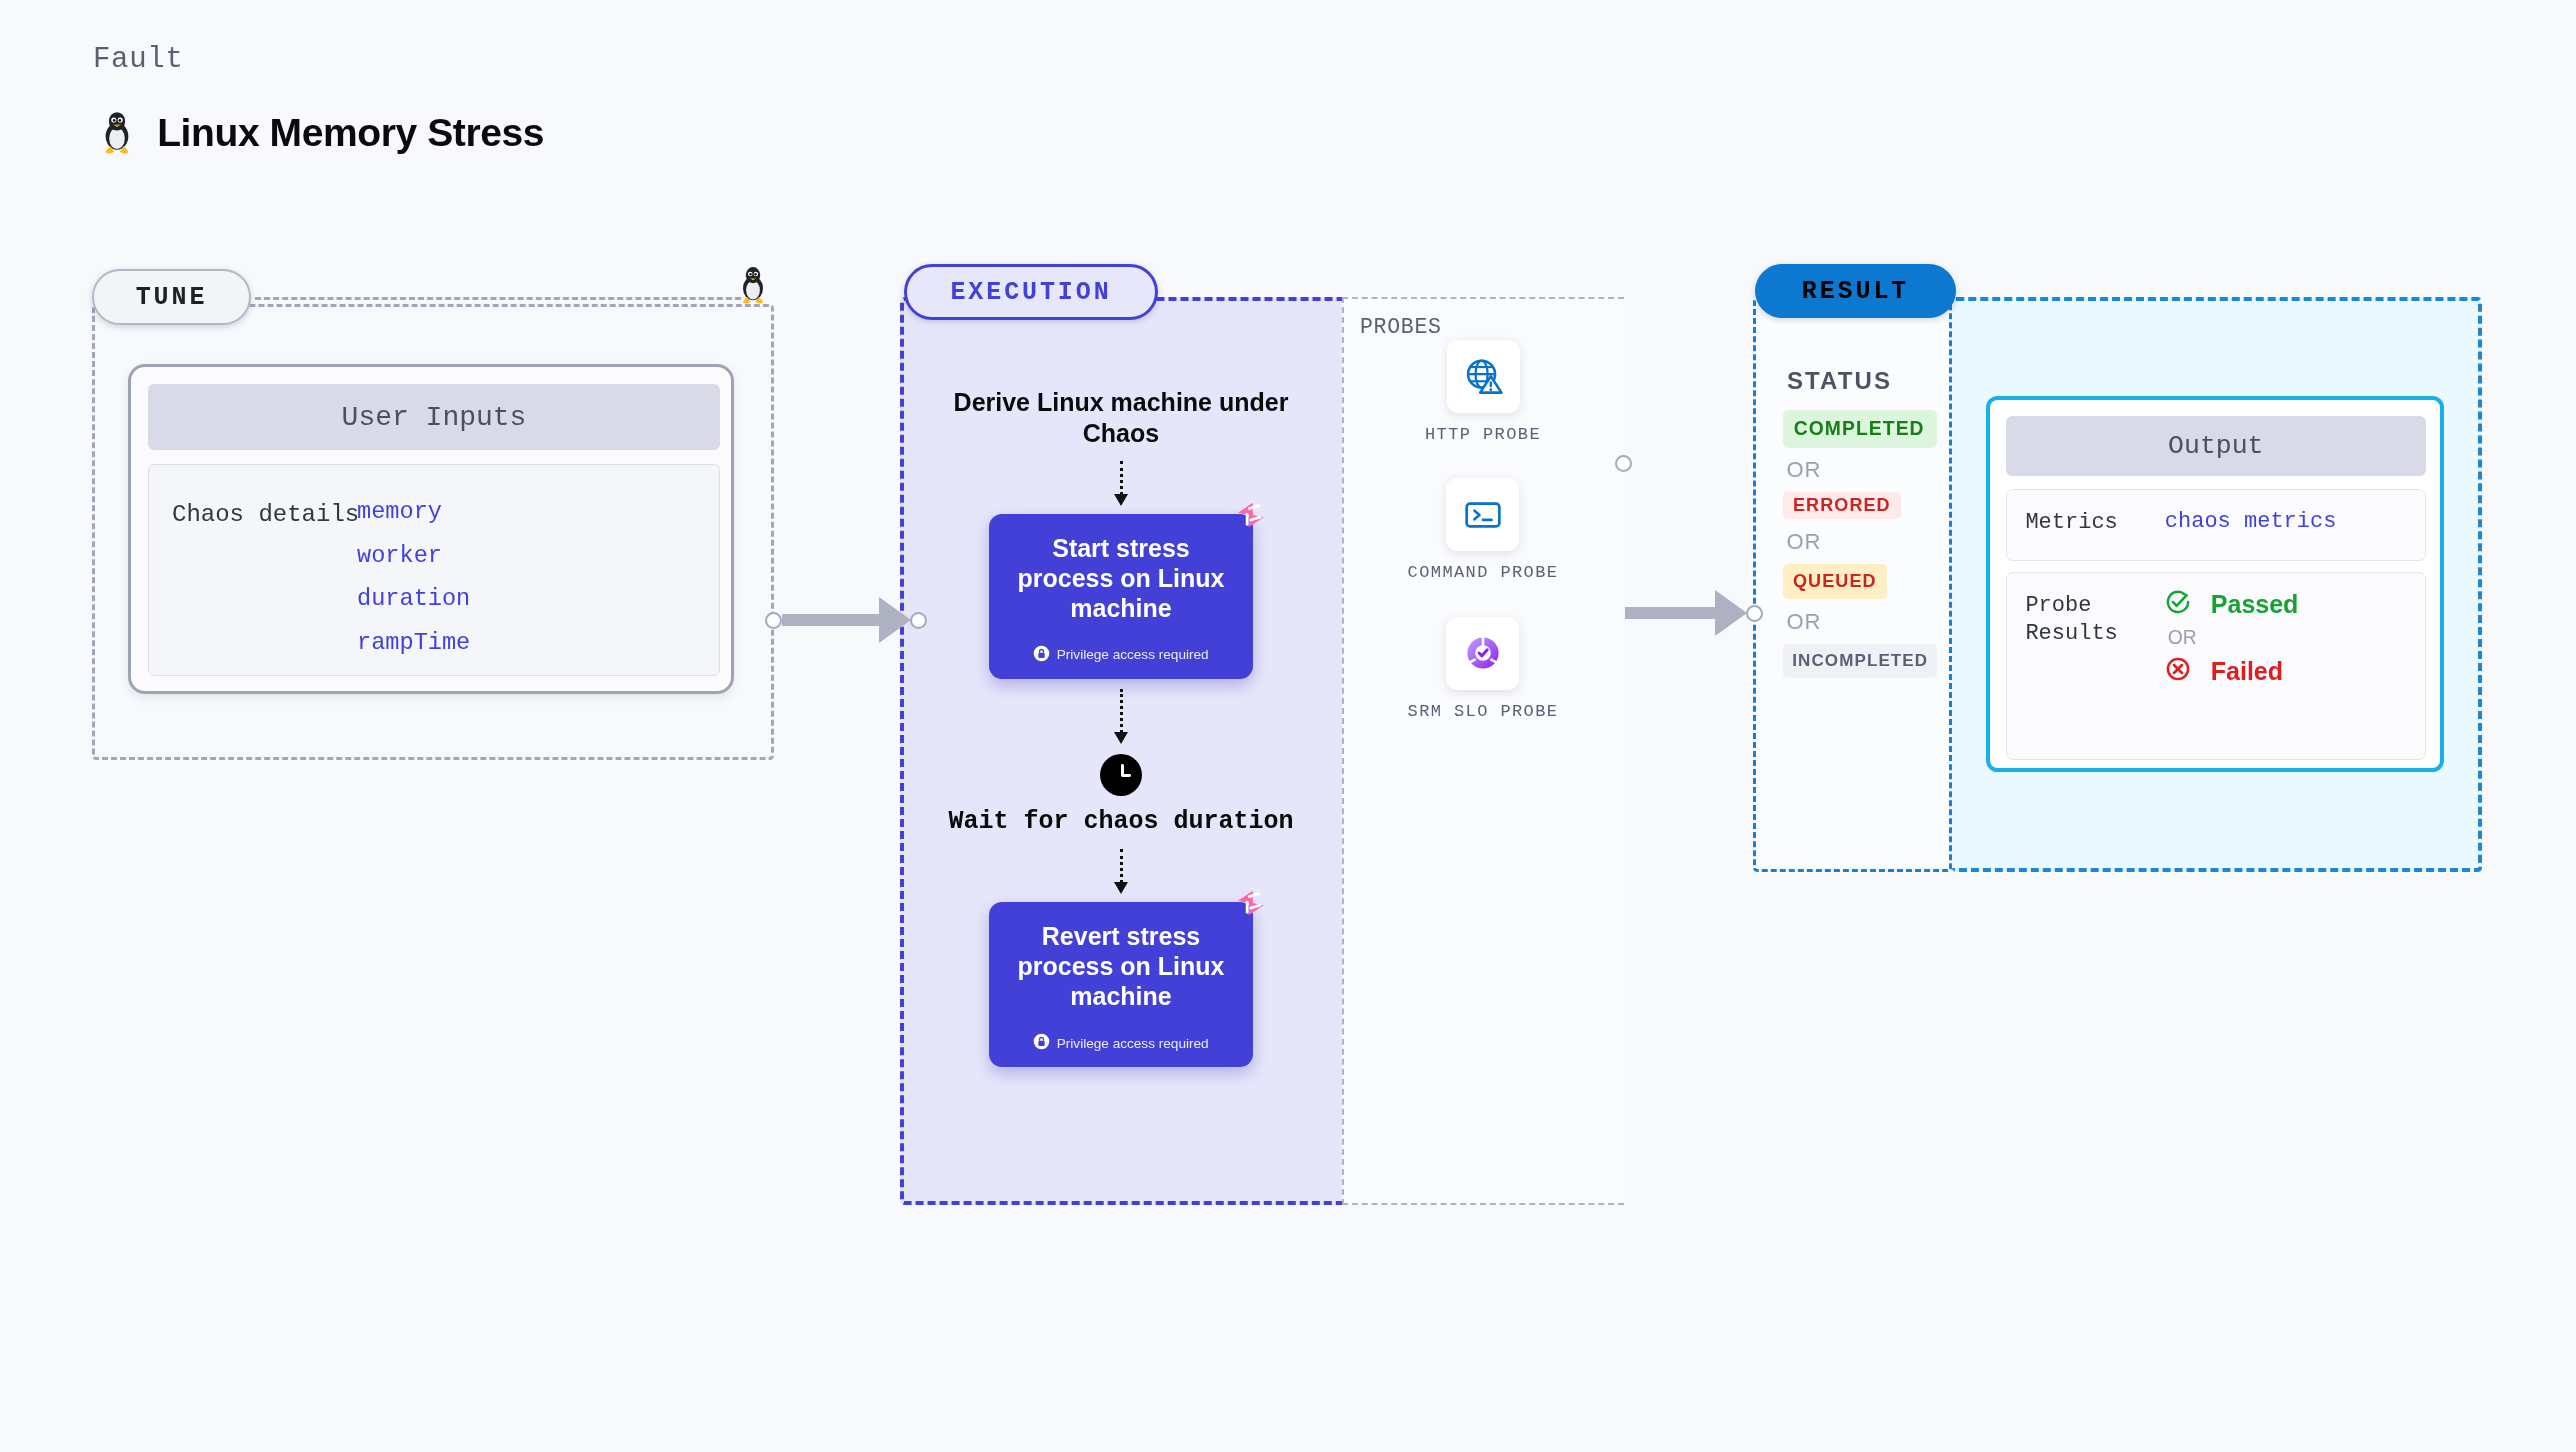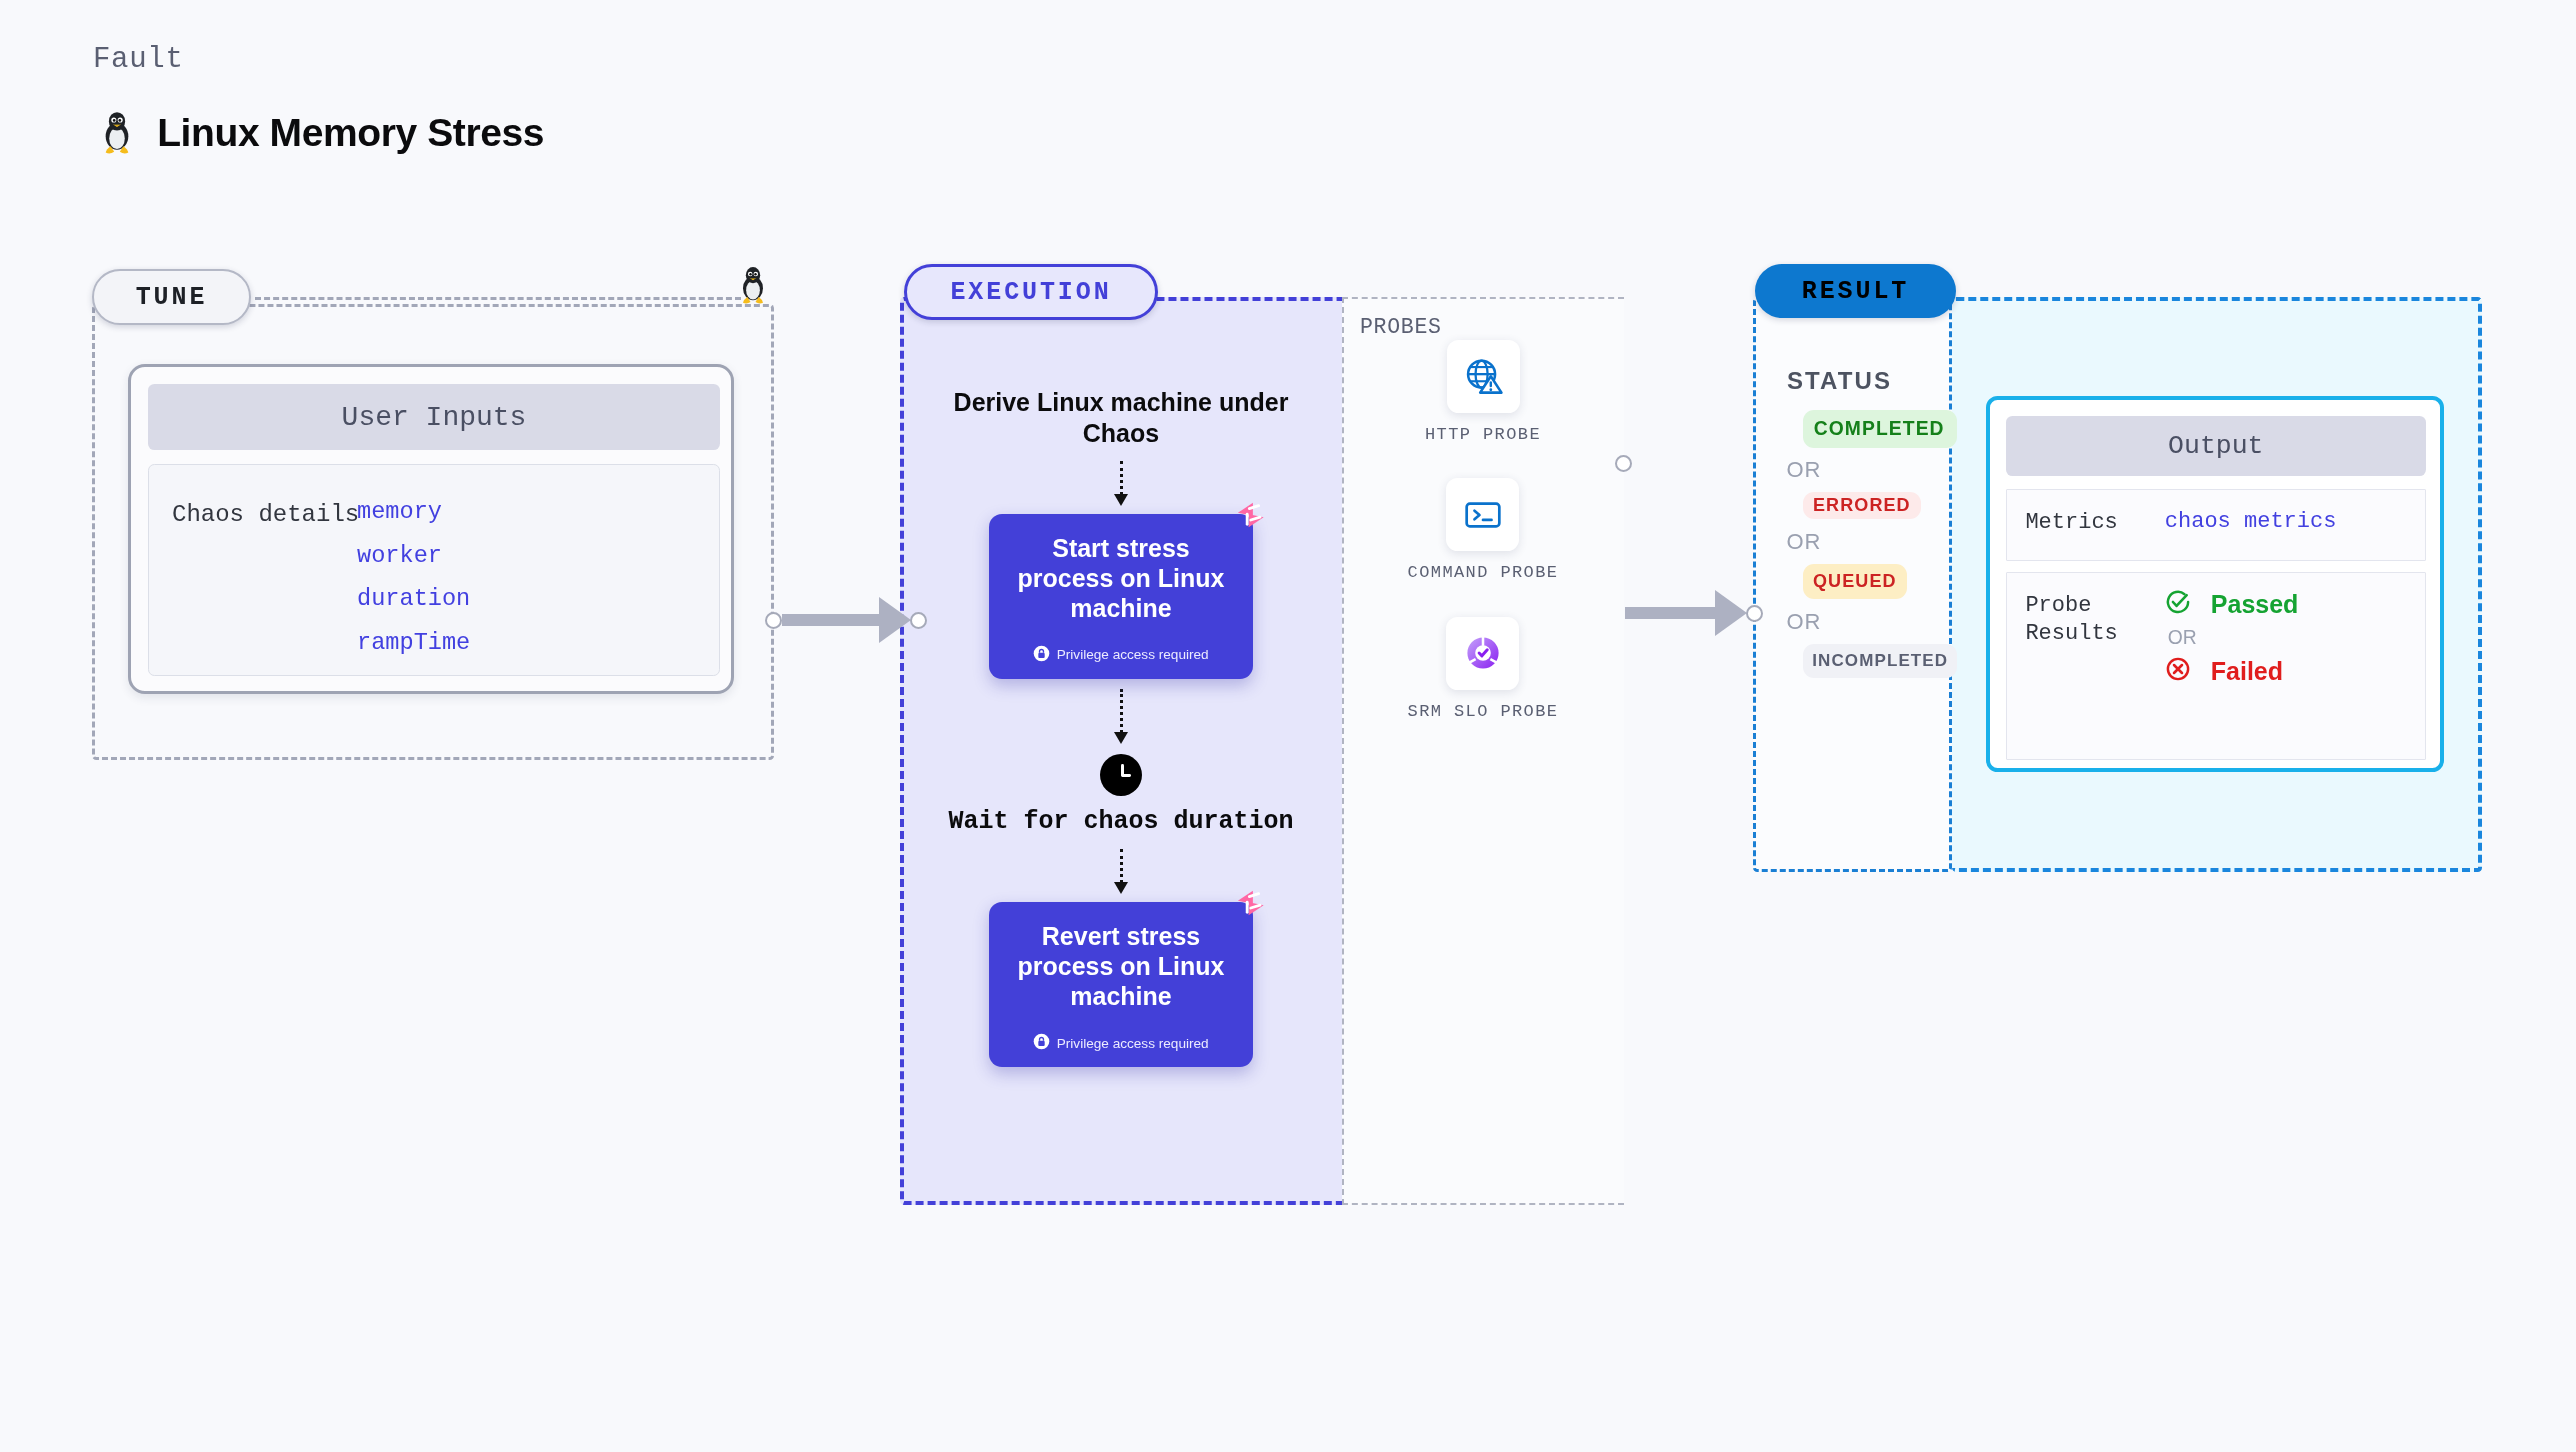--- a/index.html
+++ b/index.html
@@ -145,38 +145,38 @@
   #result-pill{
     left:1755px;top:264px;width:201px;height:54px;
     background:#0d78cf;border:none;color:#000000;font-size:25px;
   }
   #status-label{
     position:absolute;left:1787px;top:367px;
     font-size:24px;font-weight:bold;color:#4d5361;letter-spacing:2.1px;
   }
   #status-list{position:absolute;left:1783px;top:410px;display:flex;flex-direction:column;}
   .status-badge{
-    display:inline-block;border-radius:11px;font-weight:bold;letter-spacing:1.1px;margin-left:20px;
+    display:inline-block;border-radius:5px;font-weight:bold;letter-spacing:1.1px;
   }
   .status-or{font-size:22px;color:#9aa0b0;margin:9.3px 0 9.3px 3.6px;letter-spacing:0.7px;}
 
   
   #output-card{
     position:absolute;left:1986px;top:396px;width:458px;height:376px;
     box-sizing:border-box;background:#fff;border:4.3px solid #19b0ea;border-radius:11.5px;
   }
   #output-card-header{
     position:absolute;left:15.8px;top:15.8px;width:420px;height:60px;
     box-sizing:border-box;background:#d9dae7;border-radius:6.4px;
     display:flex;align-items:center;justify-content:center;
     font-family:"Liberation Mono",monospace;font-size:26.5px;color:#4a4f63;
   }
   .out-row{
     position:absolute;box-sizing:border-box;background:#fbfbfe;
-    border:1.4px solid #e3e5ee;border-radius:1px;
+    border:1.4px solid #e3e5ee;border-radius:7px;
   }
   #out-metrics{left:15.8px;top:89px;width:420px;height:72px;}
   #out-probe{left:15.8px;top:172px;width:420px;height:188px;}
   .out-key{
     position:absolute;left:18.6px;top:18.6px;
     font-family:"Liberation Mono",monospace;font-size:22px;color:#32363f;line-height:1.3;
   }
   #metrics-value{
     position:absolute;left:158px;top:18.6px;
     font-family:"Liberation Mono",monospace;font-size:22px;color:#4240e0;

